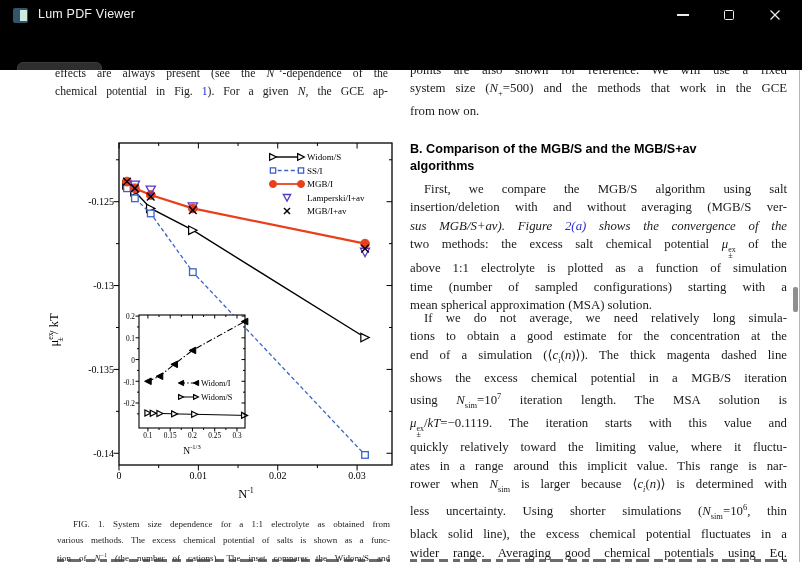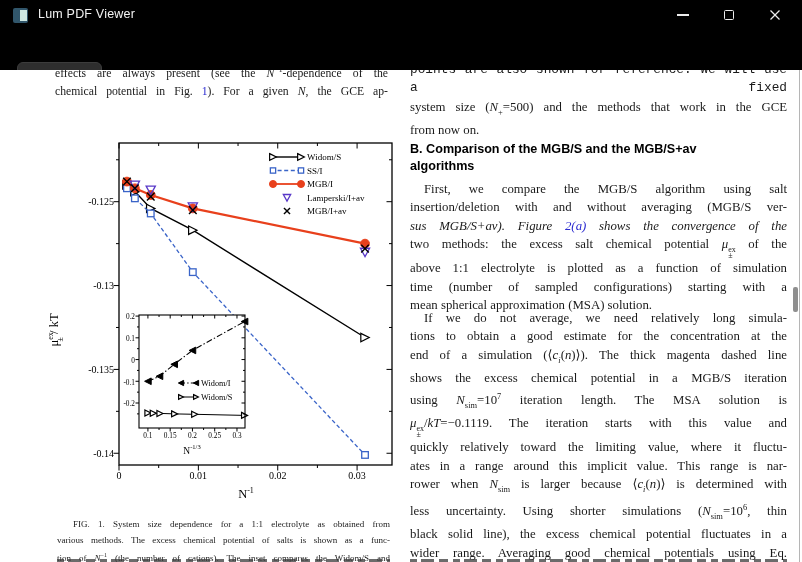--- a/index.html
+++ b/index.html
@@ -82,21 +82,21 @@
   </div>
 
   <div id="document">
 
     <div class="tblock" id="left-top">
         <div class="tline" style="text-align: justify; text-align-last: justify;">effects are always present (see the <i>N</i><sup>−1</sup>-dependence of the</div>
         <div class="tline" style="text-align: justify; text-align-last: justify;">chemical potential in Fig. <span class="lnk">1</span>). For a given <i>N</i>, the GCE ap-</div>
       </div>
 
     <div class="tblock" id="right-top">
-        <div class="tline" style="text-align: justify; text-align-last: justify; font-family: Liberation Mono, monospace;">points are also shown for reference. We will use a fixed</div>
+        <div class="tline" style="text-align: justify; text-align-last: justify;">points are also shown for reference. We will use a fixed</div>
         <div class="tline" style="text-align: justify; text-align-last: justify;">system size (<i>N</i><sub>+</sub>=500) and the methods that work in the GCE</div>
         <div class="tline">from now on.</div>
       </div>
 
     <div class="tblock" id="section-heading">
         <div class="tline">B. Comparison of the MGB/S and the MGB/S+av</div>
         <div class="tline">algorithms</div>
       </div>
 
     <div class="tblock" id="para1">

